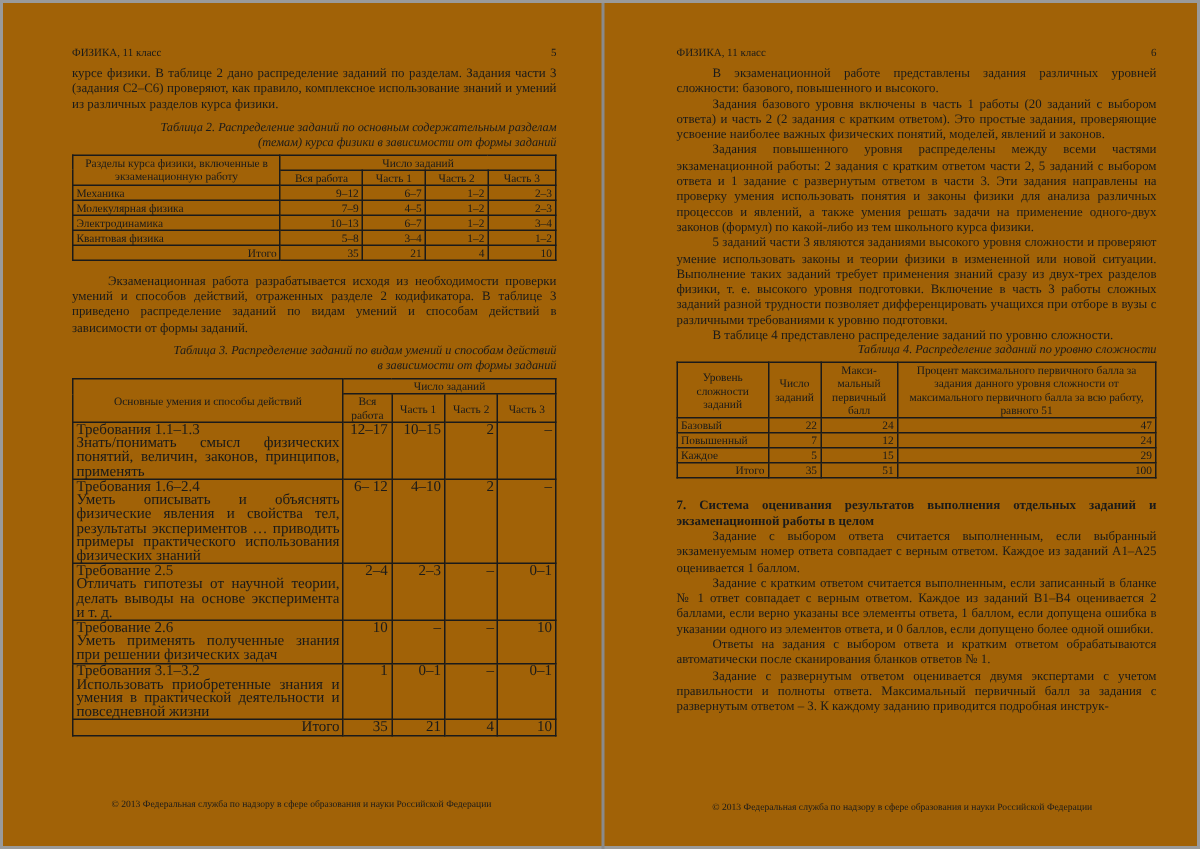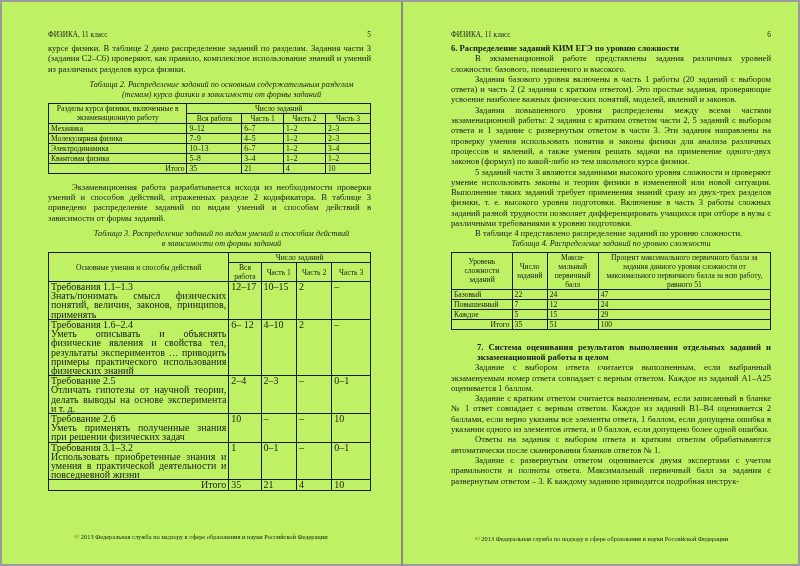--- a/index.html
+++ b/index.html
@@ -1,33 +1,33 @@
 <!DOCTYPE html>
 <html><head>
 <meta charset="utf-8">
 <style>
   * { box-sizing: border-box; margin: 0; padding: 0; }
   html, body { width: 800px; height: 566px; overflow: hidden; background: #ffffff; }
   body { font-family: "Liberation Serif", "DejaVu Serif", serif; color: #1a1a1a; }
-  .viewer { position: relative; width: 800px; height: 566px; border: 2px solid #9a9a9a; background: #bef264; }
+  .viewer { position: relative; width: 800px; height: 566px; border: 2px solid #9a9a9a; background: #a16207; }
   .divider { position: absolute; left: 399px; top: 0; width: 2px; height: 566px; background: #8a8a8a; }
   .page { position: absolute; top: 0; height: 562px; }
   .page.left { left: 0; width: 398px; }
   .page.right { left: 401px; width: 397px; }
   .content { position: absolute; left: 46px; width: 323px; top: 28px; }
   .page.right .content { left: 48px; width: 320px; top: 28px; }
   .runhead { display: flex; justify-content: space-between; font-size: 7.3px; margin-bottom: 4px; }
   p { font-size: 8.6px; line-height: 10.3px; text-align: justify; }
   p.ind { text-indent: 24px; }
-  .caption { font-style: italic; font-size: 8.2px; line-height: 10px; text-align: center; margin: 6px 0 3px 0; }
+  .caption { font-style: italic; font-size: 8.2px; line-height: 10px; text-align: right; margin: 6px 0 3px 0; }
   .caption.c2 { padding-left: 24px; }
   h3 { font-size: 8.6px; line-height: 10.3px; font-weight: bold; text-align: justify; }
   table { border-collapse: collapse; width: 100%; font-size: 7.6px; line-height: 9px; }
   td, th { border: 1px solid #1a1a1a; padding: 0 2px; font-weight: normal; vertical-align: top; }
-  td.c, th.c { text-align: left; }
+  td.c, th.c { text-align: right; }
   td.r { text-align: right; margin-left: 28px; }
   th { text-align: center; vertical-align: middle; }
   .t3 td { font-size: 10px; line-height: 9.2px; }
   .t3 td.desc { text-align: justify; }
   .footer { position: absolute; bottom: 24px; left: 0; width: 100%; text-align: center; font-size: 6.4px; }
   .page.right .footer { bottom: 22px; }
 </style>
 </head>
 <body>
 
@@ -177,21 +177,20 @@
   </div>
 
   <div class="divider"></div>
 
   <div class="page right">
     <div class="content">
       <div class="runhead">
         <span>ФИЗИКА, 11 класс</span>
         <span>6</span>
       </div>
-      <h3>6. Распределение заданий КИМ ЕГЭ по уровню сложности</h3>
       <p class="ind">В экзаменационной работе представлены задания различных уровней сложности: базового, повышенного и высокого.</p>
       <p class="ind">Задания базового уровня включены в часть 1 работы (20 заданий с выбором ответа) и часть 2 (2 задания с кратким ответом). Это простые задания, проверяющие усвоение наиболее важных физических понятий, моделей, явлений и законов.</p>
       <p class="ind">Задания повышенного уровня распределены между всеми частями экзаменационной работы: 2 задания с кратким ответом части 2, 5 заданий с выбором ответа и 1 задание с развернутым ответом в части 3. Эти задания направлены на проверку умения использовать понятия и законы физики для анализа различных процессов и явлений, а также умения решать задачи на применение одного-двух законов (формул) по какой-либо из тем школьного курса физики.</p>
       <p class="ind">5 заданий части 3 являются заданиями высокого уровня сложности и проверяют умение использовать законы и теории физики в измененной или новой ситуации. Выполнение таких заданий требует применения знаний сразу из двух-трех разделов физики, т. е. высокого уровня подготовки. Включение в часть 3 работы сложных заданий разной трудности позволяет дифференцировать учащихся при отборе в вузы с различными требованиями к уровню подготовки.</p>
       <p class="ind">В таблице 4 представлено распределение заданий по уровню сложности.</p>
 
       <div class="caption" style="margin-top:0;">Таблица 4. Распределение заданий по уровню сложности</div>
       <table>
         <tbody>
             <tr>
@@ -220,21 +219,21 @@
         </tr>
         <tr>
           <td class="r">Итого</td>
           <td class="c">35</td>
           <td class="c">51</td>
           <td class="c">100</td>
         </tr>
       </tbody>
         </table>
 
-      <h3 style="margin-top:12px;margin-left:26px;">7. Система оценивания результатов выполнения отдельных заданий и экзаменационной работы в целом</h3>
+      <h3 style="margin-top:12px;">7. Система оценивания результатов выполнения отдельных заданий и экзаменационной работы в целом</h3>
       <p class="ind">Задание с выбором ответа считается выполненным, если выбранный экзаменуемым номер ответа совпадает с верным ответом. Каждое из заданий А1–А25 оценивается 1 баллом.</p>
       <p class="ind">Задание с кратким ответом считается выполненным, если записанный в бланке № 1 ответ совпадает с верным ответом. Каждое из заданий В1–В4 оценивается 2 баллами, если верно указаны все элементы ответа, 1 баллом, если допущена ошибка в указании одного из элементов ответа, и 0 баллов, если допущено более одной ошибки.</p>
       <p class="ind">Ответы на задания с выбором ответа и кратким ответом обрабатываются автоматически после сканирования бланков ответов № 1.</p>
       <p class="ind">Задание с развернутым ответом оценивается двумя экспертами с учетом правильности и полноты ответа. Максимальный первичный балл за задания с развернутым ответом – 3. К каждому заданию приводится подробная инструк-</p>
     </div>
     <div class="footer">© 2013 Федеральная служба по надзору в сфере образования и науки Российской Федерации</div>
   </div>
 </div>
 
 </body></html>

